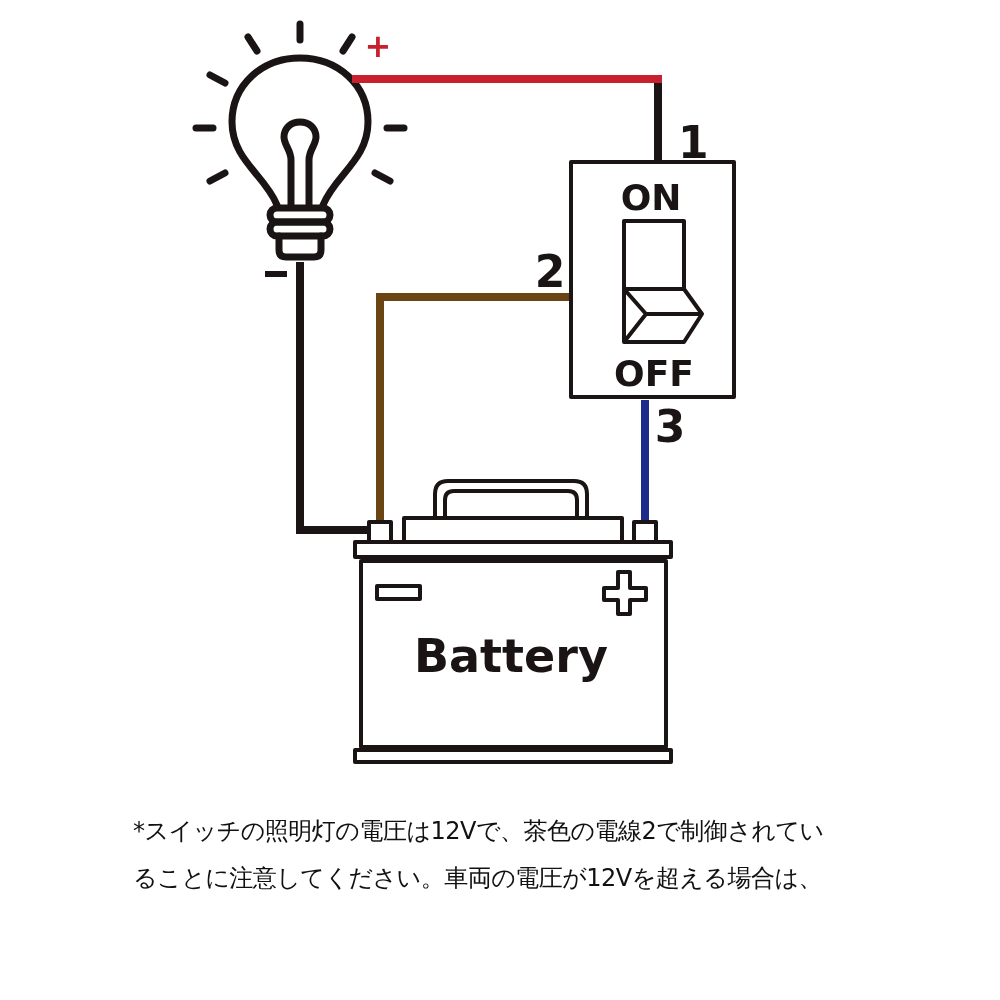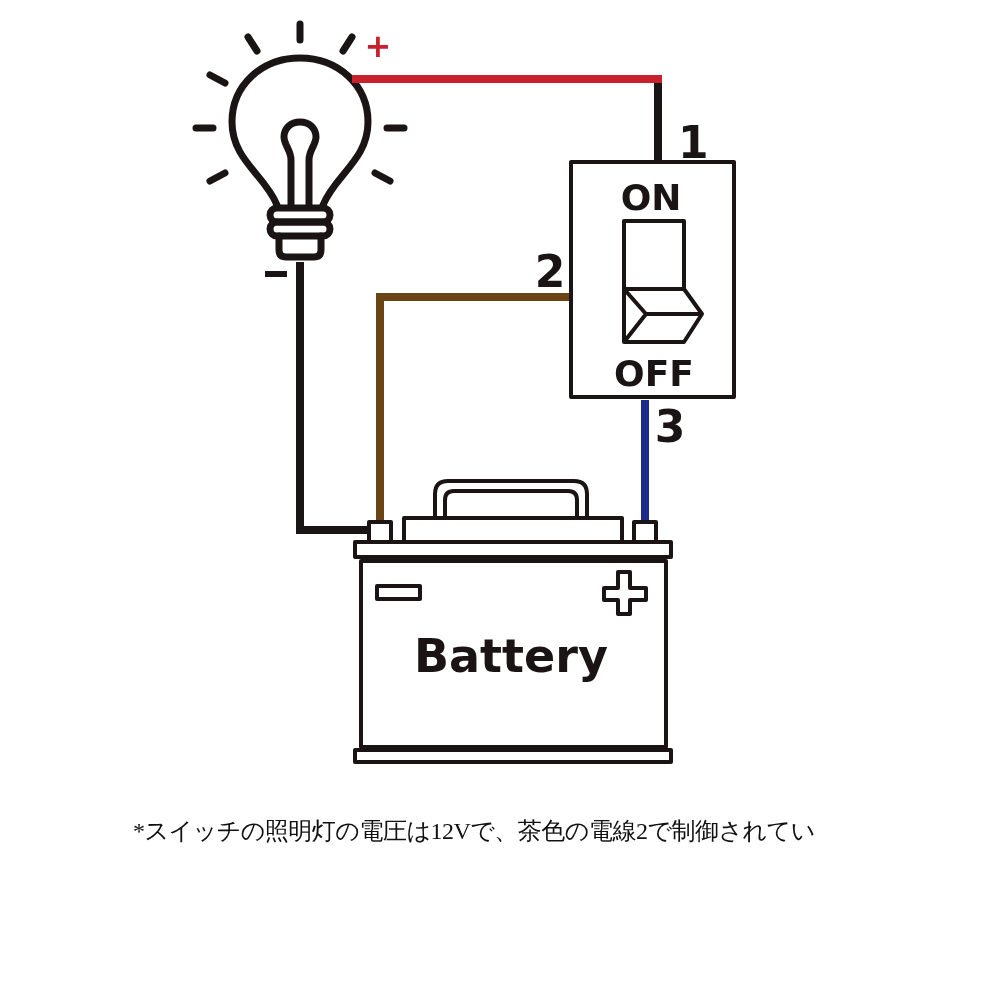--- a/index.html
+++ b/index.html
@@ -1,20 +1,20 @@
 <!DOCTYPE html>
 <html><head>
 <meta charset="utf-8">
 <style>
   html,body{margin:0;padding:0;background:#fff;}
   body{width:1000px;height:1000px;position:relative;overflow:hidden;font-family:"DejaVu Sans",sans-serif;}
   #diagram{position:absolute;left:0;top:0;width:1000px;height:790px;}
   .lbl{font-family:"DejaVu Sans",sans-serif;font-weight:bold;fill:#1a1414;}
   #note{position:absolute;left:133px;top:808px;width:760px;font-family:"DejaVu Sans",sans-serif;font-size:24px;line-height:47px;color:#111;letter-spacing:-0.5px;}
-  #note div{white-space:nowrap;font-family:Liberation Serif, serif;}
+  #note div{white-space:nowrap;}
 </style>
 </head>
 <body>
 
 <svg id="diagram" viewBox="0 0 1000 790" xmlns="http://www.w3.org/2000/svg">
 
   <g fill="none" stroke="#1a1414" stroke-width="7" stroke-linecap="round" stroke-linejoin="round">
 
     <line x1="300" y1="24" x2="300" y2="40"></line>
     <line x1="248" y1="37" x2="257" y2="51"></line>
@@ -68,13 +68,14 @@
     <rect x="361" y="561" width="305" height="186"></rect>
     <rect x="355" y="750" width="316" height="12"></rect>
     <rect x="377" y="586" width="43" height="13"></rect>
     <path d="M618,572 L630,572 L630,588 L646,588 L646,600 L630,600 L630,614 L618,614 L618,600 L604,600 L604,588 L618,588 Z"></path>
   </g>
   <text class="lbl" x="511" y="672" font-size="46" text-anchor="middle">Battery</text>
 </svg>
 
 <div id="note">
   <div>*スイッチの照明灯の電圧は12Vで、茶色の電線2で制御されてい</div>
+  <div>ることに注意してください。車両の電圧が12Vを超える場合は、</div>
 </div>
 
 </body></html>

